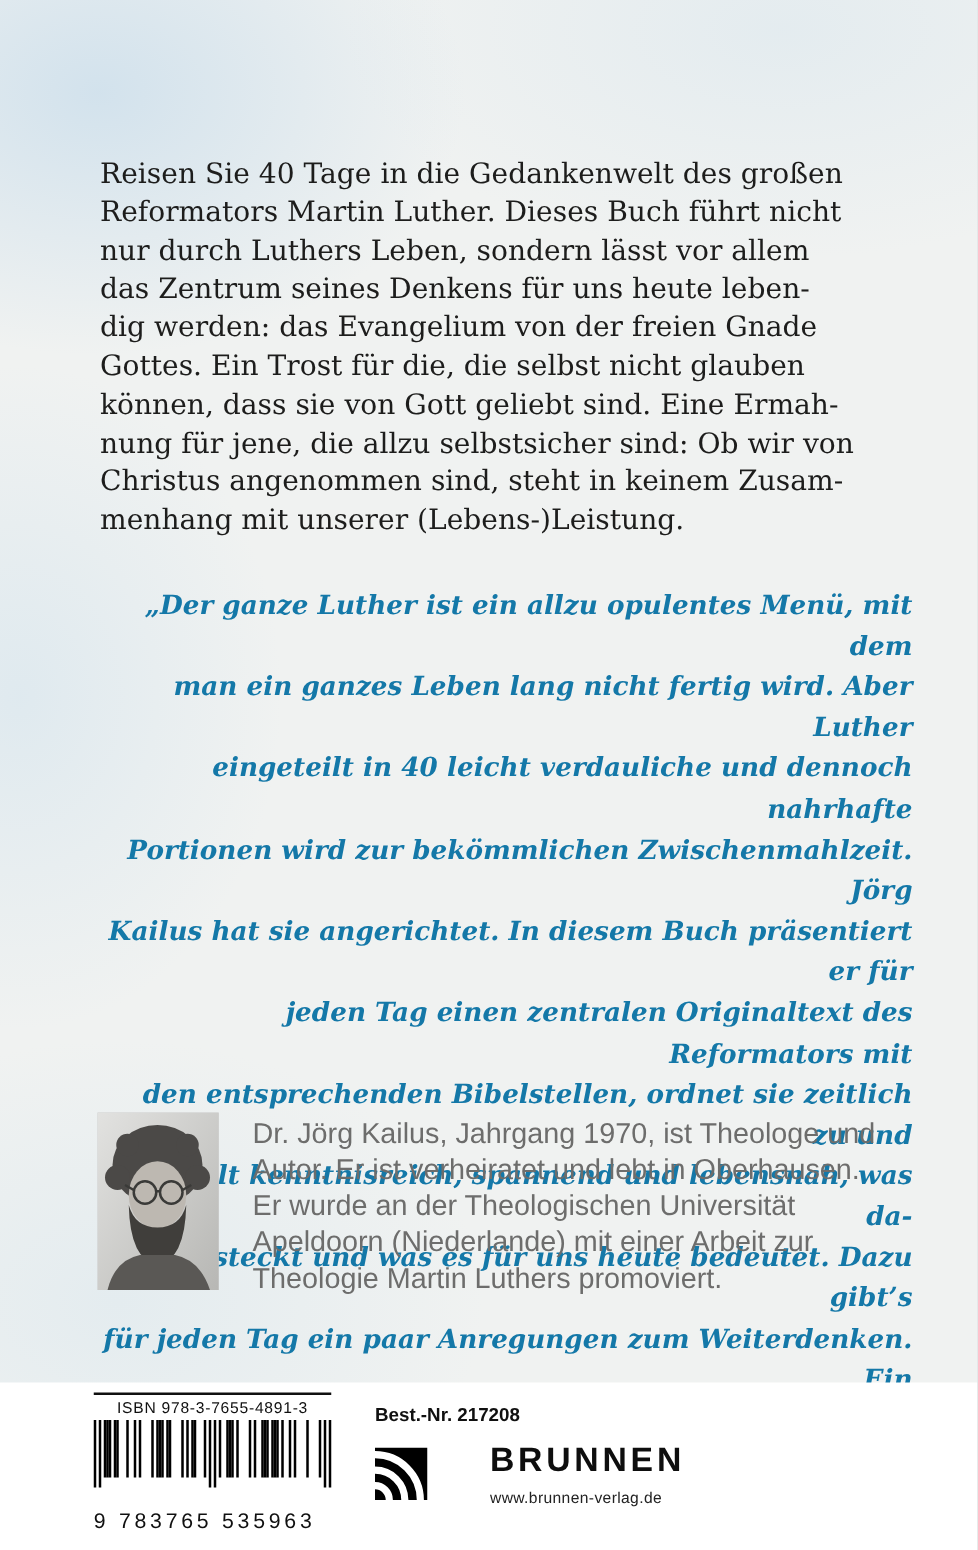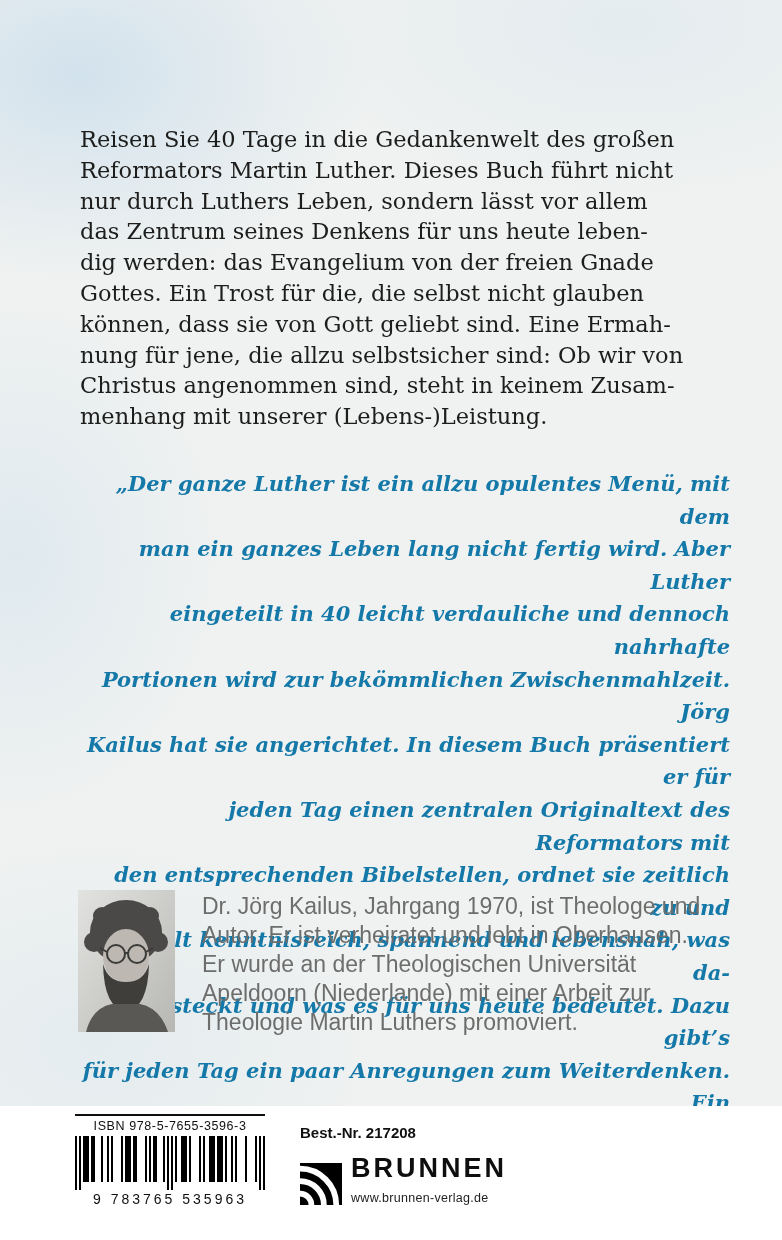--- a/index.html
+++ b/index.html
@@ -73,36 +73,36 @@
     white-space:nowrap;
   }
   .barcode{
     margin-top:3px;height:54px;
     display:flex;align-items:flex-start;
   }
   .barcode span{display:block;width:2px;height:46px;}
   .barcode span.bar{background:#000;}
   .barcode span.guard{height:54px;}
   .barcode-digits{
-    margin-top:1px;
-    font-family:"Liberation Sans",sans-serif;
-    font-size:14px;letter-spacing:3px;
-    text-align:center;color:#101010;
+    margin-top:17px;
+    font-family:"Liberation Sans",sans-serif;
+    font-size:17px;letter-spacing:3px;
+    text-align:left;color:#101010;
     white-space:nowrap;
   }
   .publisher-block{
     position:absolute;left:300px;top:1124px;
   }
   .order-number{
     font-family:"Liberation Sans",sans-serif;
     font-weight:bold;font-size:15px;color:#101010;
   }
   .logo-row{
     margin-top:12px;
-    display:flex;align-items:flex-end;
+    display:flex;align-items:center;gap:41px;
   }
   .logo-mark{width:42px;height:42px;flex:0 0 auto;}
   .logo-text-col{margin-left:9px;padding-top:2px;}
   .publisher-name{
     font-family:"Liberation Sans",sans-serif;
     font-weight:bold;font-size:27px;letter-spacing:3px;
     color:#0e0e0e;line-height:27px;
   }
   .publisher-url{
     margin-top:9px;
@@ -174,21 +174,21 @@
     <div class="author-bio">Dr. Jörg Kailus, Jahrgang 1970, ist Theologe und
 Autor. Er ist verheiratet und lebt in Oberhausen.
 Er wurde an der Theologischen Universität
 Apeldoorn (Niederlande) mit einer Arbeit zur
 Theologie Martin Luthers promoviert.</div>
   </div>
 
   <div class="footer-band"></div>
 
   <div class="isbn-block">
-    <div class="isbn-label">ISBN 978-5-7655-3596-3</div>
+    <div class="isbn-label">ISBN 978-3-7655-4891-3</div>
     <div class="barcode" id="barcode">
         <span class="bar guard"></span>
         <span class="guard"></span>
         <span class="bar guard"></span>
         <span></span>
         <span class="bar"></span>
         <span class="bar"></span>
         <span class="bar"></span>
         <span></span>
         <span class="bar"></span>

